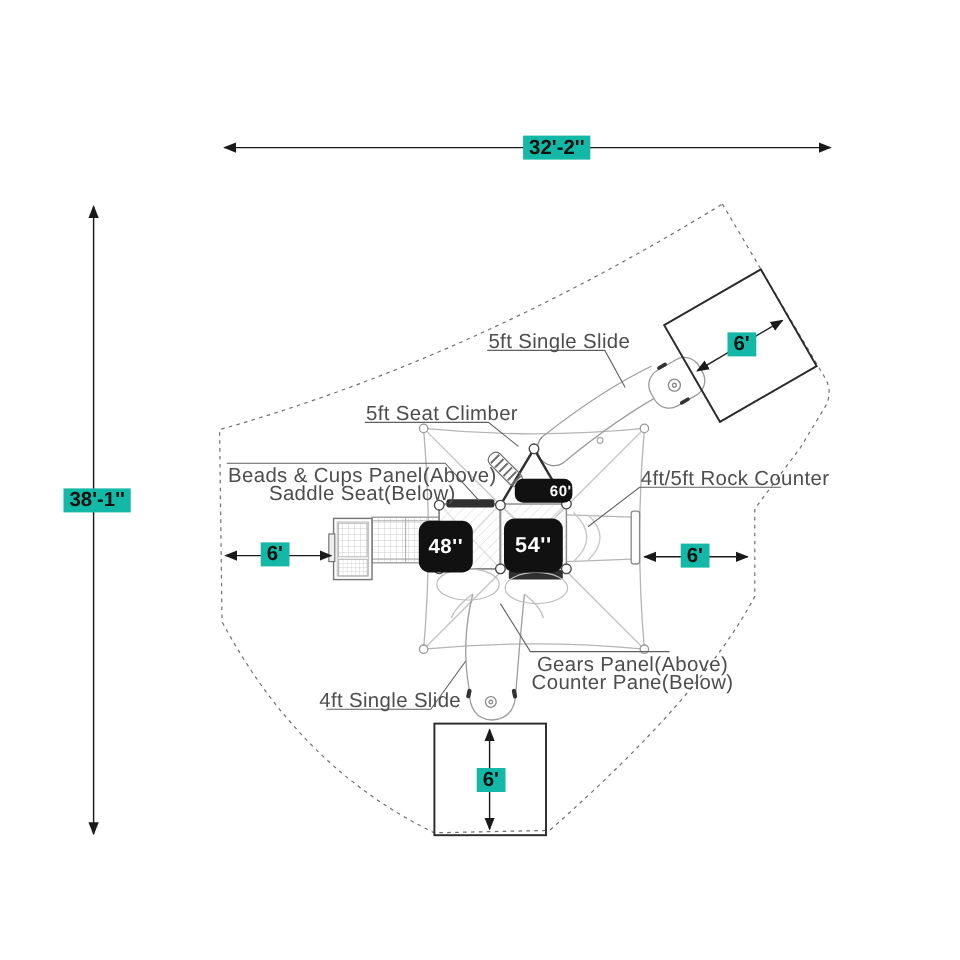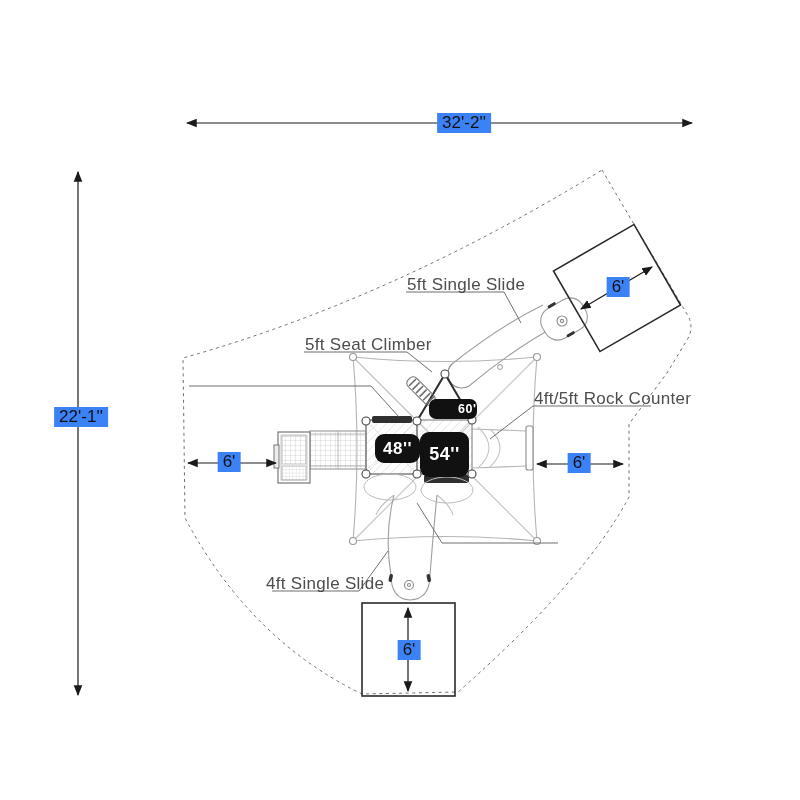--- a/index.html
+++ b/index.html
@@ -1,26 +1,26 @@
 <!DOCTYPE html>
 <html><head>
 <meta charset="utf-8">
 <style>
   html,body{margin:0;padding:0;background:#ffffff;}
   .stage{position:relative;width:800px;height:800px;background:#fff;overflow:hidden;
          font-family:"Liberation Sans",sans-serif;}
   .stage svg{position:absolute;left:0;top:0;}
-  .dim{position:absolute;transform:translate(-50%,-50%);font-weight:normal;font-size:17px;
-       color:#111;background:#3b82f6;padding:0 5px;white-space:nowrap;z-index:4;}
+  .dim{position:absolute;transform:translate(-50%,-50%);font-weight:bold;font-size:17px;
+       color:#111;background:#14b8a6;padding:0 5px;white-space:nowrap;z-index:4;}
   .lbl{position:absolute;font-size:17px;letter-spacing:.3px;color:#4d4d4d;
        white-space:nowrap;z-index:4;line-height:15px;text-align:center;}
   .badge{position:absolute;background:#111;color:#fff;font-weight:bold;
          display:flex;align-items:center;justify-content:center;
          border-radius:9px;z-index:5;letter-spacing:.5px;}
-  .badge48{left:375px;top:434px;width:45px;height:29px;font-size:17px;}
+  .badge48{left:349px;top:434px;width:45px;height:43px;font-size:17px;}
   .badge54{left:420px;top:432px;width:49px;height:45px;font-size:18px;}
   .badge60{left:429px;top:399px;width:16px;height:20px;font-size:12.5px;border-radius:7px;padding-left:32px;}
 </style>
 </head>
 <body>
 
 <div class="stage">
 
 <svg width="800" height="800" viewBox="0 0 800 800">
   <defs>
@@ -155,28 +155,36 @@
     <path d="M406,292 L504,292 L521,323"></path>
     <path d="M304,352 L407,352 L432,372"></path>
     <path d="M189,386 L371,386 L399,417"></path>
     <path d="M490,439 L533,406 L651,406"></path>
     <path d="M417,503 L442,543 L558,543"></path>
     <path d="M272,591 L359,591 L388,551"></path>
   </g>
 </svg>
 
 <div class="dim" style="left:464px;top:123px;">32'-2''</div>
-<div class="dim" style="left:81px;top:417px;">22'-1''</div>
+<div class="dim" style="left:81px;top:417px;">38'-1''</div>
 <div class="dim" style="left:229px;top:462px;">6'</div>
 <div class="dim" style="left:579px;top:463px;">6'</div>
 <div class="dim" style="left:409px;top:650px;">6'</div>
 <div class="dim" style="left:618px;top:287px;">6'</div>
 
 <div class="lbl" style="left:407px;top:277px;">5ft Single Slide</div>
 <div class="lbl" style="left:305px;top:337px;">5ft Seat Climber</div>
+<div class="lbl" style="left:190px;top:389px;">
+  <div>Beads &amp; Cups Panel(Above)</div>
+  <div>Saddle Seat(Below)</div>
+</div>
 <div class="lbl" style="left:534px;top:391px;">4ft/5ft Rock Counter</div>
+<div class="lbl" style="left:443px;top:546px;">
+  <div>Gears Panel(Above)</div>
+  <div>Counter Pane(Below)</div>
+</div>
 <div class="lbl" style="left:266px;top:576px;">4ft Single Slide</div>
 
 <div class="badge badge48">48''</div>
 <div class="badge badge54">54''</div>
 <div class="badge badge60">60''</div>
 
 </div>
 
 </body></html>

